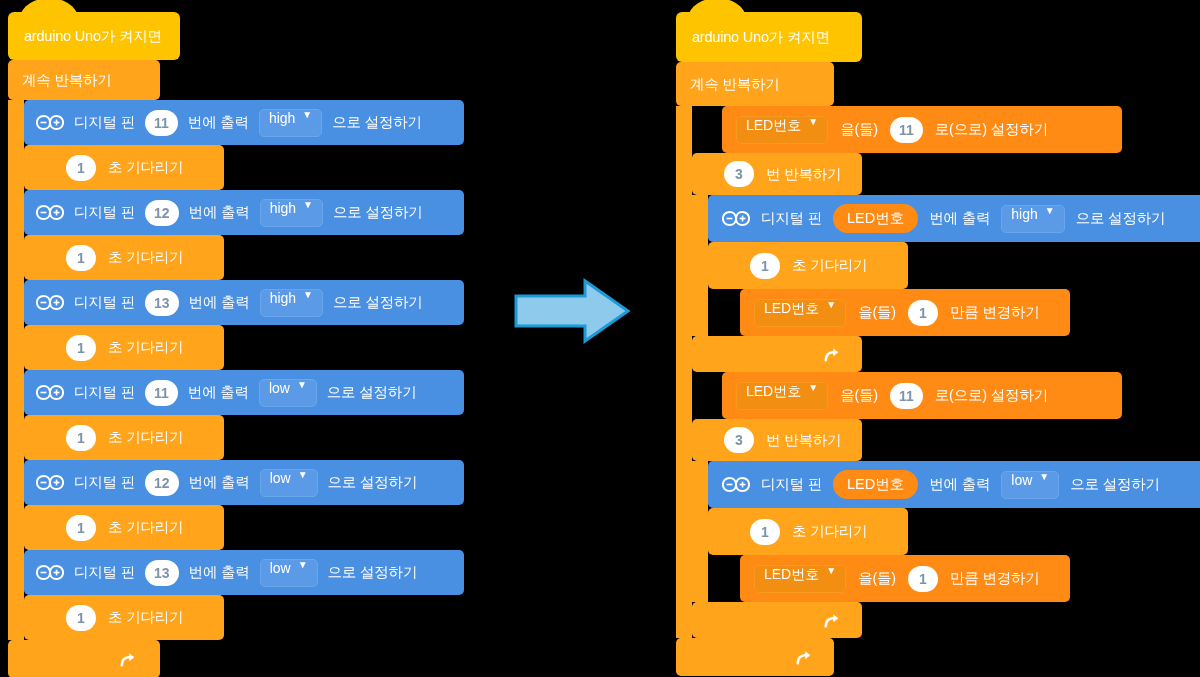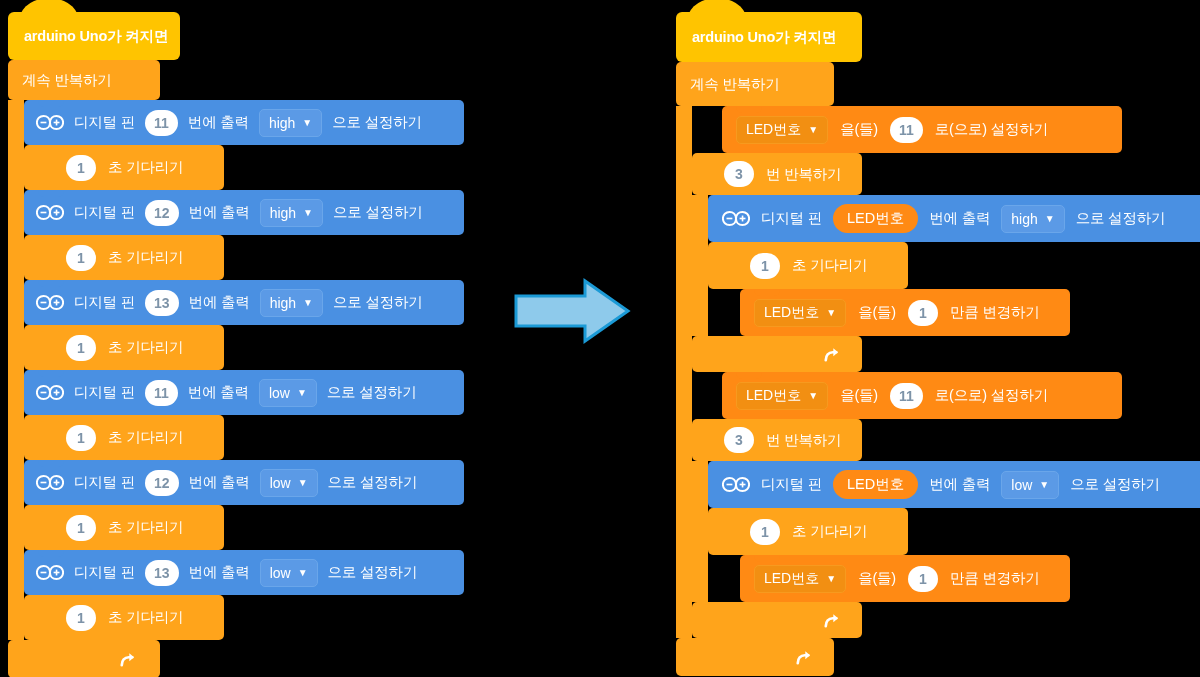--- a/index.html
+++ b/index.html
@@ -15,40 +15,40 @@
 
   
   .hat{
     background:#ffc400;border-radius:6px;
     box-shadow:0 1px 0 rgba(0,0,0,.08);
   }
   .hat .cap{
     position:absolute;left:10px;top:-13px;width:62px;height:26px;
     background:#ffc400;border-radius:32px 32px 0 0;
   }
-  .hat .lbl{position:relative;z-index:2;padding-left:16px;font-weight:bold;}
+  .hat .lbl{position:relative;z-index:2;padding-left:16px;}
   .ctop{position:absolute;background:#ffa41b;border-radius:5px;}
   .cleft{position:absolute;background:#ffa41b;}
   .cbot{position:absolute;background:#ffa41b;border-radius:5px;}
 
   
   .stack{border-radius:5px;}
   .b-blue{background:#4a90e2;}
   .b-orange{background:#ffa41b;}
   .b-dkorange{background:#ff8a14;}
   .bump{position:absolute;left:14px;top:0;width:26px;height:7px;border-radius:0 0 6px 6px;background:inherit;}
 
   
   .numpill{
     background:#fff;border-radius:14px;min-width:30px;height:26px;
     display:inline-flex;align-items:center;justify-content:center;
     color:#7d93a8;font-size:14px;font-weight:bold;padding:0 9px;box-sizing:border-box;
   }
   .dd{
-    border-radius:5px;height:28px;display:inline-flex;align-items:center;gap:7px;
+    border-radius:5px;height:28px;display:inline-flex;align-items:flex-start;gap:7px;
     padding:0 9px;box-sizing:border-box;font-size:14px;color:#fff;
   }
   .dd.blue{background:#5b9ae6;border:1.5px solid #6aa6ea;}
   .dd.orange{background:#f28f12;border:1.5px solid #f79a1f;}
   .dd .car{font-size:10px;line-height:1;}
   .varpill{
     background:#ff8a14;border-radius:15px;height:29px;
     display:inline-flex;align-items:center;justify-content:center;
     padding:0 14px;box-sizing:border-box;color:#fff;font-size:14.5px;
   }

